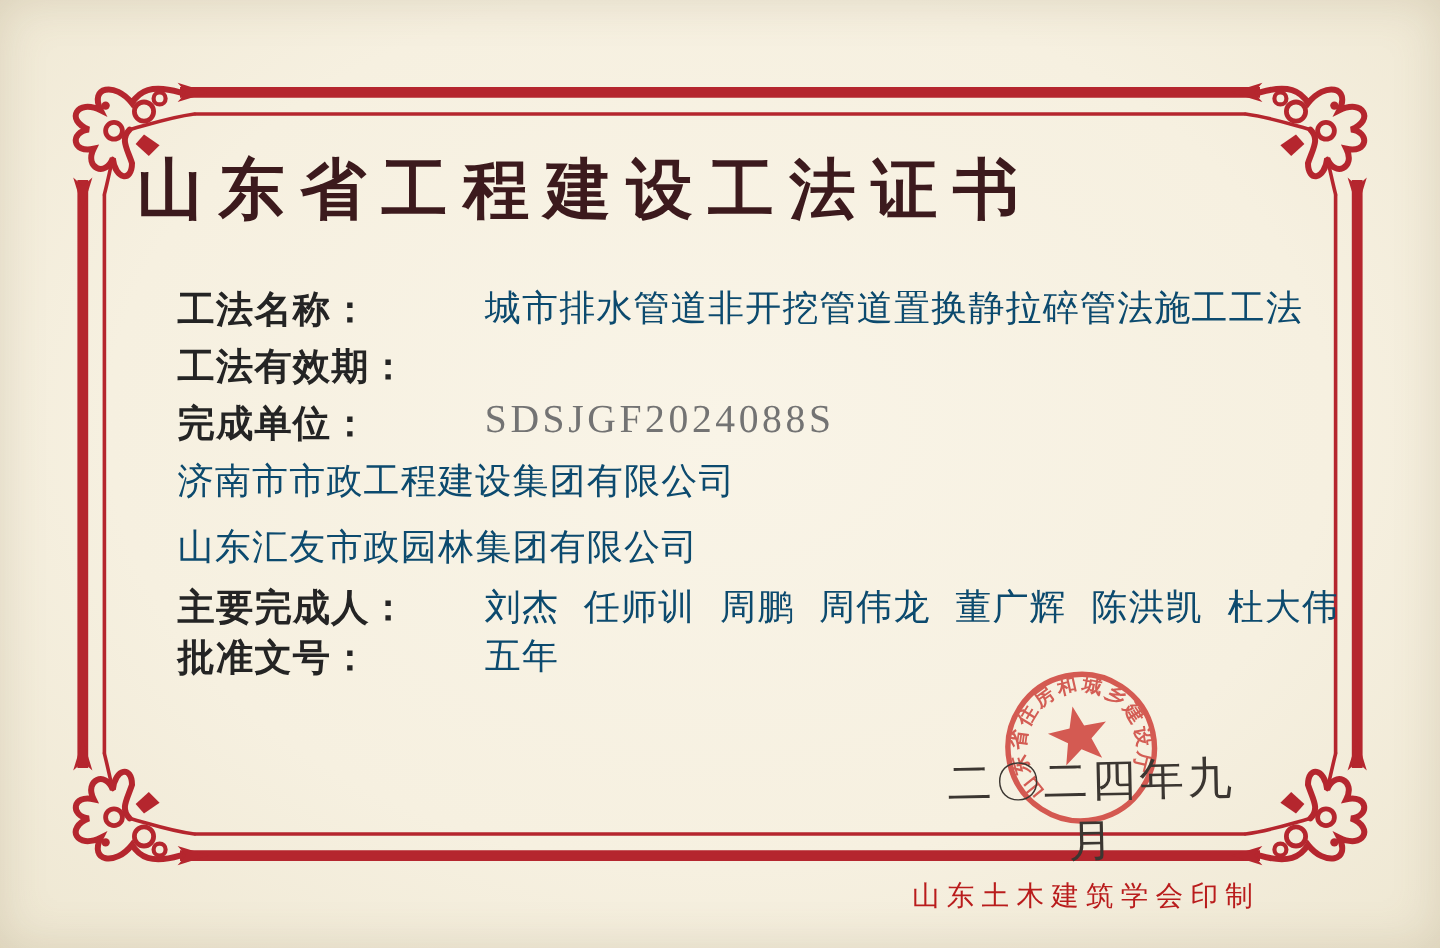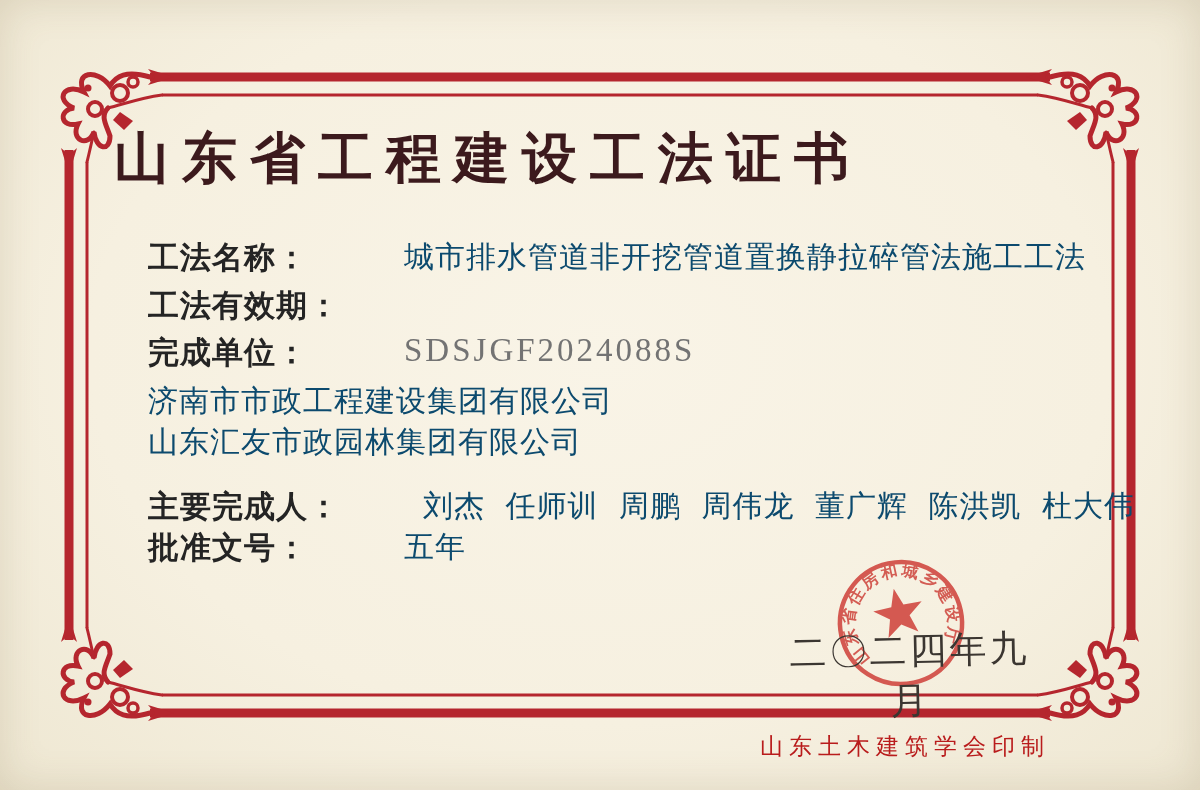--- a/index.html
+++ b/index.html
@@ -19,23 +19,23 @@
   .row{position:absolute;left:0;display:flex;align-items:flex-start;gap:44px;}
   .label{
     flex:0 0 212px;font-family:"Liberation Sans", sans-serif;font-weight:bold;
     font-size:31px;color:#242424;letter-spacing:1px;white-space:nowrap;
   }
   .value{
     font-size:30px;color:#0c4a6e;letter-spacing:1px;white-space:nowrap;
     font-family:"Liberation Serif", serif;
   }
   .value.code{font-size:33px;letter-spacing:3px;color:#737373;}
-  .value.names{word-spacing:12px;margin-left:19px;}
+  .value.names{word-spacing:12px;}
   .value-stack .value{display:block;}
-  .value-stack .second{}
+  .value-stack .second{margin-top:14px;}
   .row1{top:237px}.row2{top:285px}.row3{top:332px}.row4{top:381px}
   .row5{top:486px}.row6{top:527px}
   .seal{position:absolute;left:826px;top:548px;width:156px;height:156px;z-index:1;}
   .date{
     position:absolute;left:790px;top:626px;width:240px;text-align:center;z-index:2;
     font-size:37px;color:#3b3631;letter-spacing:3px;transform:rotate(-1.2deg);
     font-family:"Liberation Serif", serif;
   }
   .printer{
     position:absolute;left:760px;top:731px;width:290px;text-align:center;

